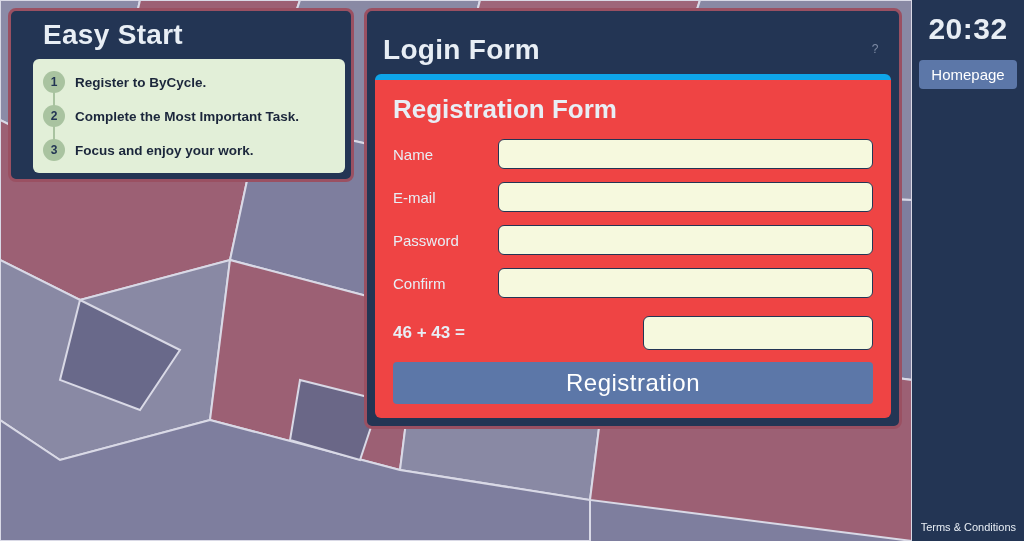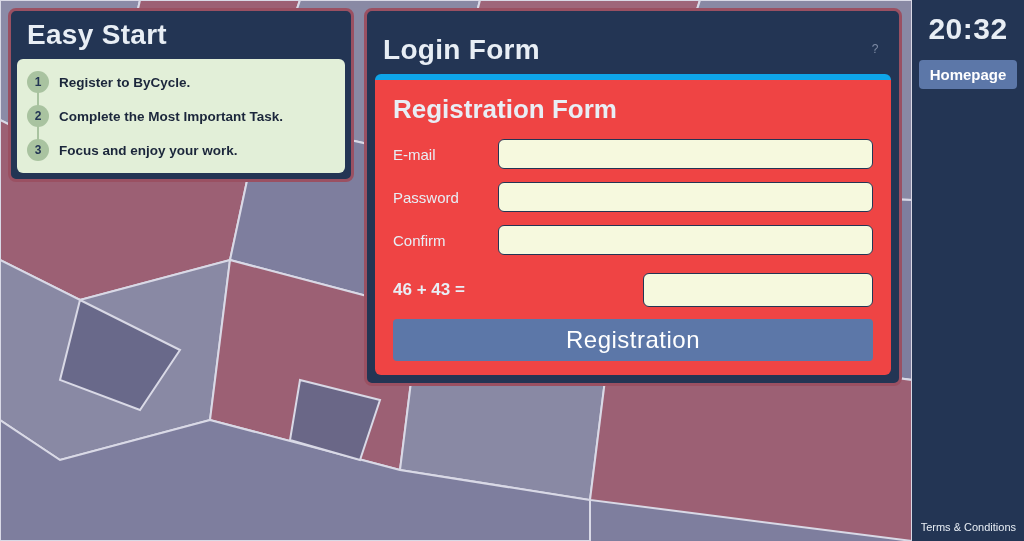--- a/index.html
+++ b/index.html
@@ -16,21 +16,21 @@
     border-radius: 8px;
     color: #fff;
   }
 
   
   .easy-start {
     position: absolute;
     left: 8px; top: 8px;
     width: 346px;
     z-index: 2;
-    padding: 0 6px 6px 6px;
+    padding: 0 6px 6px 22px;
   }
   .easy-start h1 {
     font-size: 28px;
     font-weight: 800;
     color: #E8EEF5;
     margin: 8px 10px 8px 10px;
     letter-spacing: 0.3px;
   }
   .steps {
     background: #E2EFD8;
@@ -183,21 +183,21 @@
     letter-spacing: 0.5px;
   }
   .home-btn {
     width: 98px;
     padding: 6px 0;
     background: #5C77A8;
     border: none;
     border-radius: 4px;
     color: #fff;
     font-size: 15px;
-    font-weight: 700;
+    font-weight: 400;
     cursor: pointer;
   }
   .terms {
     position: absolute;
     bottom: 8px;
     right: 8px;
     font-size: 11px;
     color: #E8EEF5;
     cursor: pointer;
   }
@@ -249,20 +249,24 @@
 <div class="panel login-panel">
   <div class="title-row">
     <h1>Login Form</h1>
     <span class="help-icon">?</span>
   </div>
 
   <div class="reg-form">
     <h2>Registration Form</h2>
 
     <div class="field-row">
+      <label>Name</label>
+      <input type="text" style="">
+    </div>
+    <div class="field-row">
       <label>E-mail</label>
       <input type="text" style="">
     </div>
     <div class="field-row">
       <label>Password</label>
       <input type="password" style="">
     </div>
     <div class="field-row">
       <label>Confirm</label>
       <input type="password" style="">

